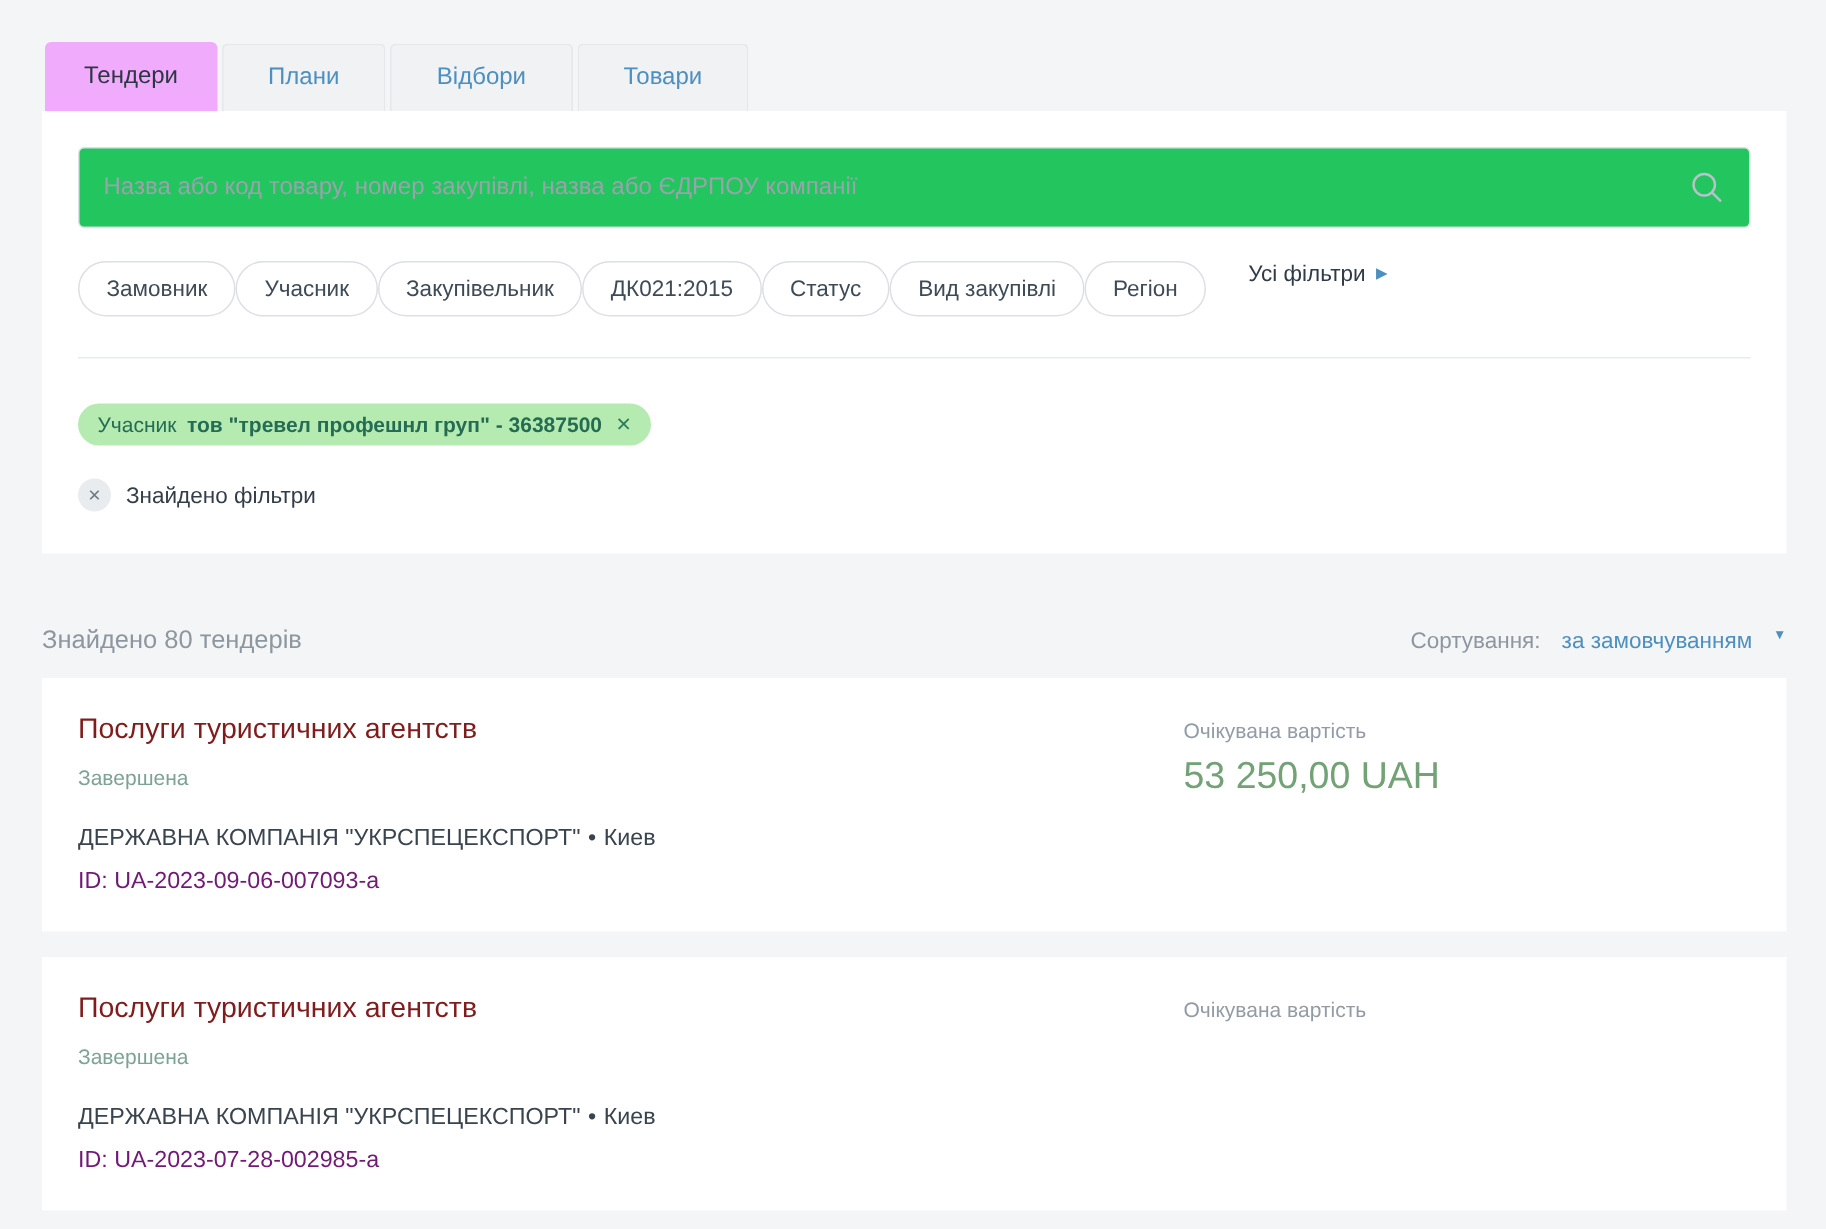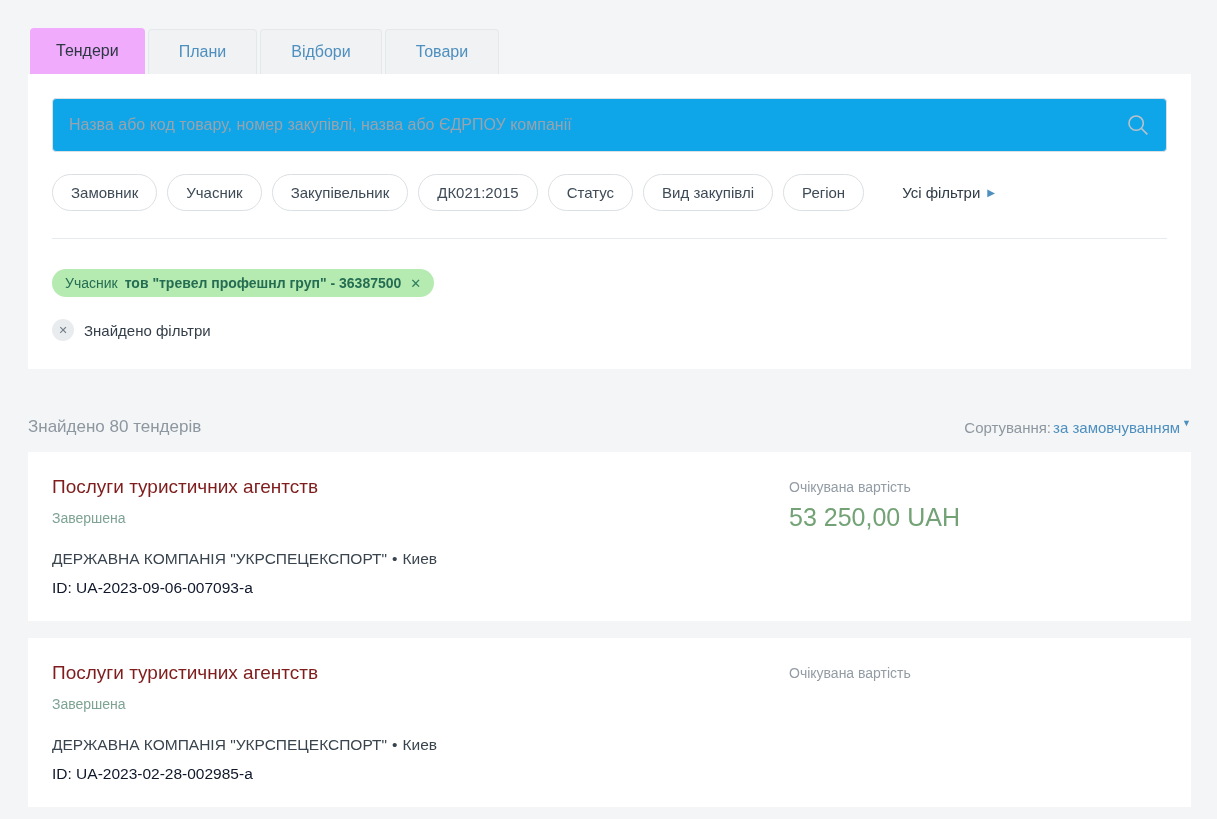--- a/index.html
+++ b/index.html
@@ -23,26 +23,26 @@
     color:#4d8fbf; padding:13px 30px;
   }
 
   
   .panel { width:1163px; margin-left:28px; background:#ffffff; padding-top:24px; }
 
   .search-wrap { position:relative; margin:0 24px; }
   .search-input {
     width:100%; height:54px; border:1px solid #dbe0e4; border-radius:4px;
     padding:0 62px 0 16px; font-size:16px; color:#3c4650;
-    font-family:"Liberation Sans","DejaVu Sans",sans-serif; outline:none; background:#0ea5e9;
+    font-family:"Liberation Sans","DejaVu Sans",sans-serif; outline:none; background:#22c55e;
   }
   .search-input::placeholder { color:#9aa3ac; }
   .search-icon { position:absolute; right:16px; top:14px; cursor:pointer; }
 
-  .chips { display:flex; align-items:center; gap:10px; margin:22px 24px 0; }
+  .chips { display:flex; align-items:flex-start; margin:22px 24px 0; }
   .chip {
     border:1px solid #dbe0e4; border-radius:20px; background:#fff;
     padding:9px 18px; font-size:15px; color:#3e4b57; cursor:pointer; white-space:nowrap;
   }
   .all-filters { display:flex; align-items:center; gap:7px; margin-left:28px; cursor:pointer; }
   .all-filters-label { font-size:15px; color:#2f3b47; }
   .all-filters-arrow { color:#4d8fbf; font-size:10px; line-height:1; }
 
   .divider { border:none; border-top:1px solid #e8ebee; margin:27px 24px 0; }
 
@@ -62,37 +62,37 @@
     color:#707b85; font-size:11px; display:flex; align-items:center; justify-content:center;
   }
   .reset-label { font-size:15px; color:#343e48; }
 
   
   .results-header {
     width:1163px; margin:48px 0 0 28px;
     display:flex; justify-content:space-between; align-items:center;
   }
   .found-count { font-size:17px; color:#8d97a0; }
-  .sort { display:flex; align-items:flex-start; gap:2px; font-size:15px; cursor:pointer; }
+  .sort { display:flex; align-items:flex-start; gap:14px; font-size:15px; cursor:pointer; }
   .sort-label { color:#8d97a0; }
   .sort-value { color:#4d8fbf; }
   .sort-arrow { color:#4d8fbf; font-size:9px; line-height:1; }
 
   
   .card {
     width:1163px; margin:15px 0 0 28px; background:#ffffff;
     padding:24px; display:flex;
   }
   .card + .card { margin-top:17px; }
   .card-left { flex:1; min-width:0; }
   .card-title { font-size:19px; color:#7f1d1d; cursor:pointer; display:inline-block; }
   .card-status { margin-top:12px; font-size:14px; color:#7ea394; }
   .card-org { margin-top:24px; font-size:15.5px; color:#39444e; }
   .org-sep { margin:0 5px; }
-  .card-id { margin-top:11px; font-size:15.5px; color:#0f172a; }
+  .card-id { margin-top:11px; font-size:15.5px; color:#701a75; }
   .card-right { width:378px; padding-top:3px; }
   .value-label { font-size:14px; color:#939ca5; }
   .value-amount { margin-top:8px; font-size:25px; color:#72a275; }
 </style>
 </head>
 <body>
 
 <nav class="tabs">
   <div class="tab active">Тендери</div>
   <div class="tab inactive">Плани</div>
@@ -165,18 +165,18 @@
   </div>
 </article>
 
 <article class="card">
   <div class="card-left">
     <a class="card-title">Послуги туристичних агентств</a>
     <div class="card-status">Завершена</div>
     <div class="card-org">
       <span>ДЕРЖАВНА КОМПАНІЯ "УКРСПЕЦЕКСПОРТ"</span><span class="org-sep">•</span><span>Киев</span>
     </div>
-    <div class="card-id">ID: UA-2023-02-28-002985-a</div>
+    <div class="card-id">ID: UA-2023-07-28-002985-a</div>
   </div>
   <div class="card-right">
     <div class="value-label">Очікувана вартість</div>
   </div>
 </article>
 
 </body></html>

